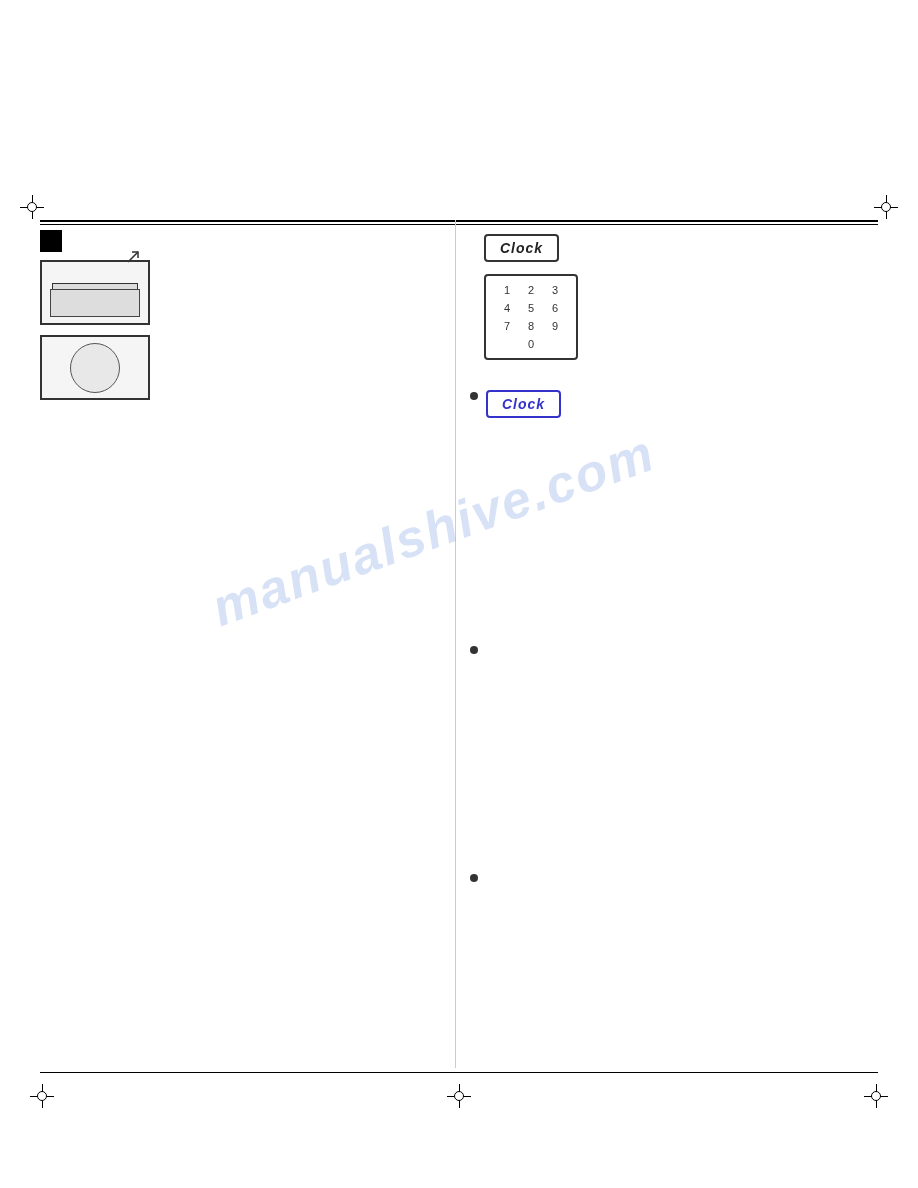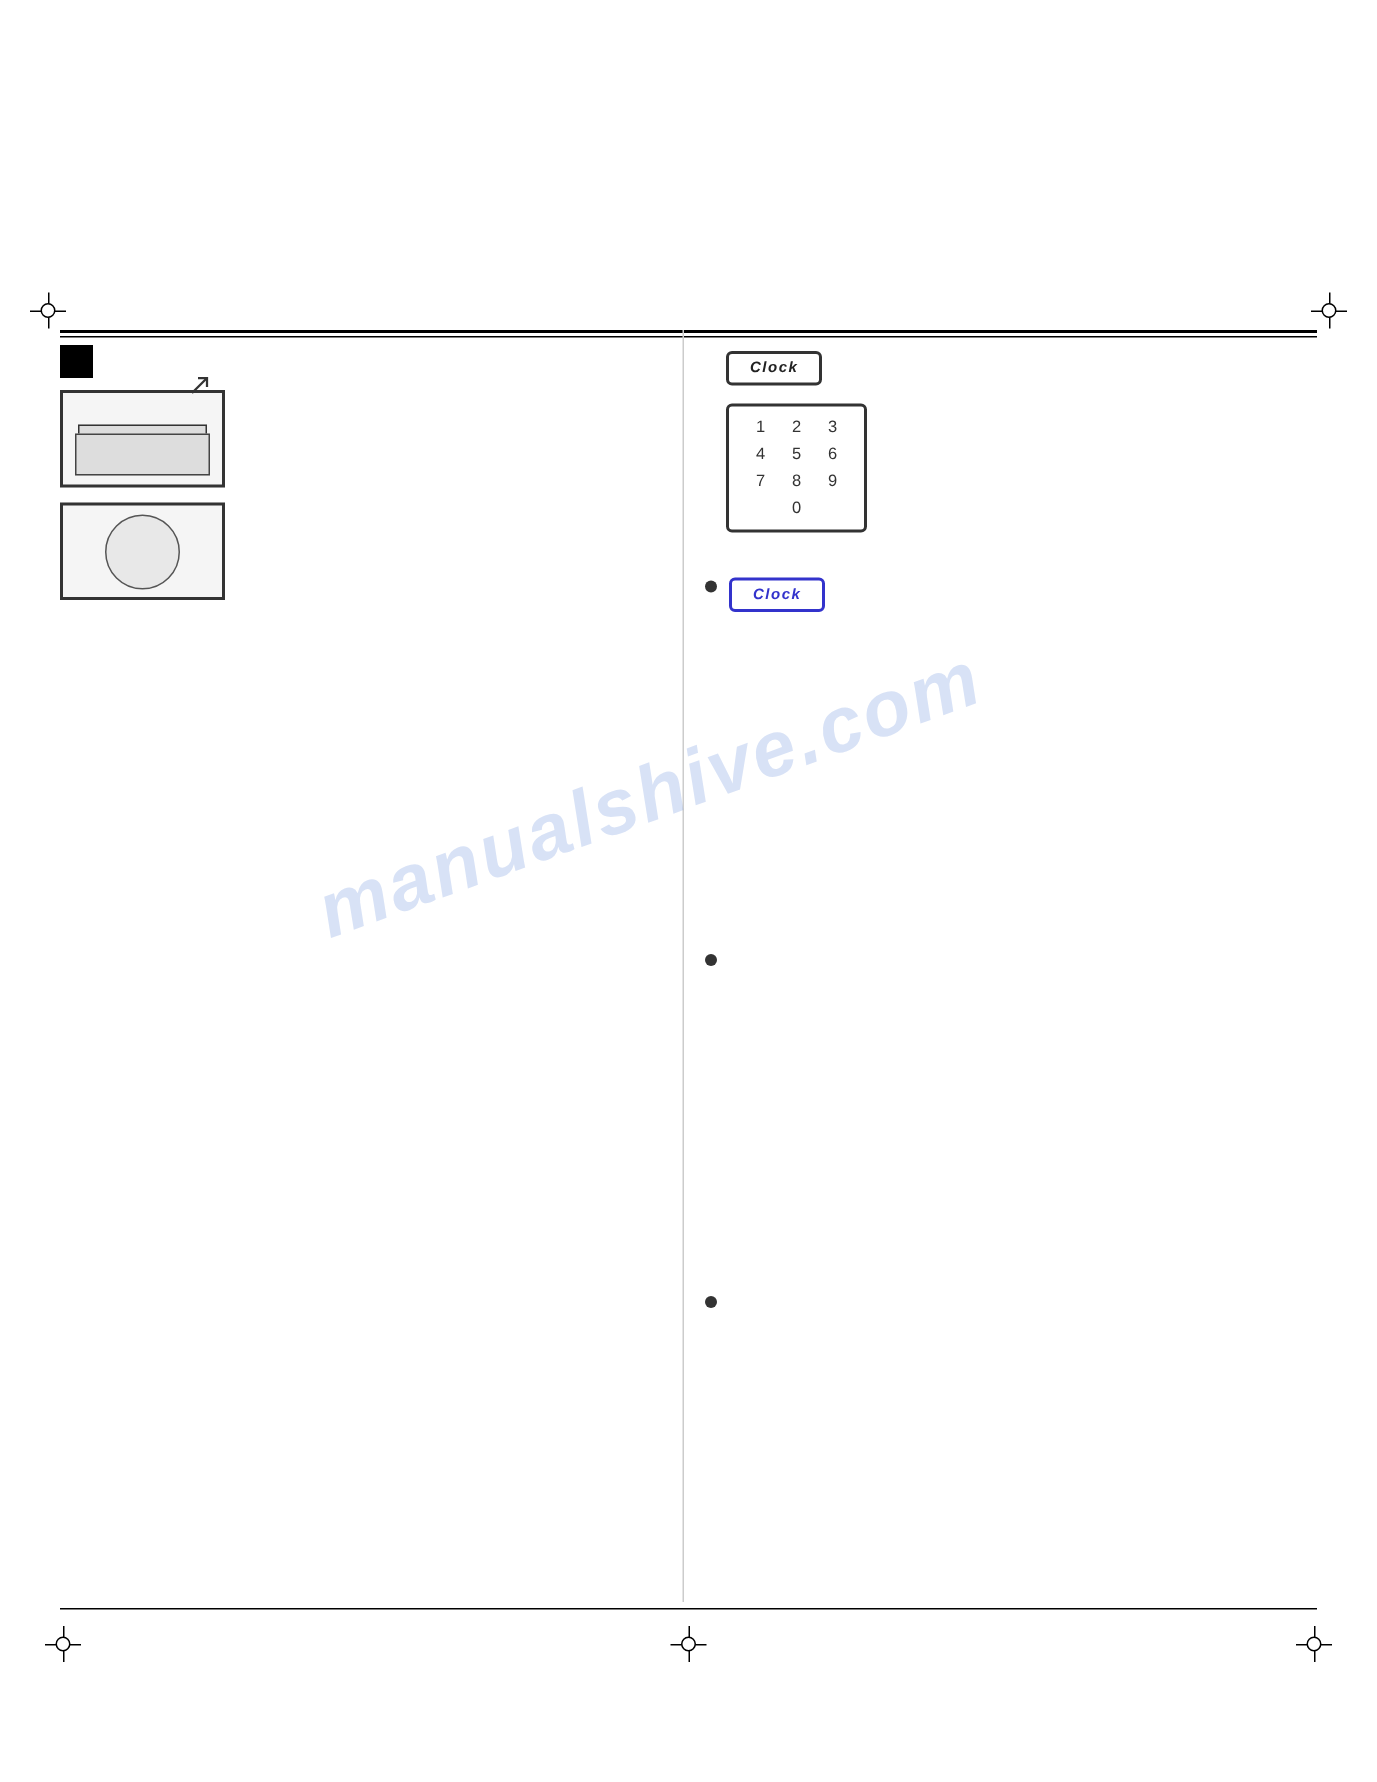--- a/index.html
+++ b/index.html
@@ -264,21 +264,21 @@
     }
 
     .inline-clock-btn-highlighted {
       border-color: #3333cc;
       border-width: 2.5px;
     }
 
     .inline-clock-text {
       font-style: italic;
       font-weight: bold;
-      font-size: 10px;
+      font-size: 14px;
       letter-spacing: 1px;
       text-align: center;
     }
 
     .inline-clock-text-highlighted {
       color: #3333cc;
     }
   </style>
 </head>
 <body>

